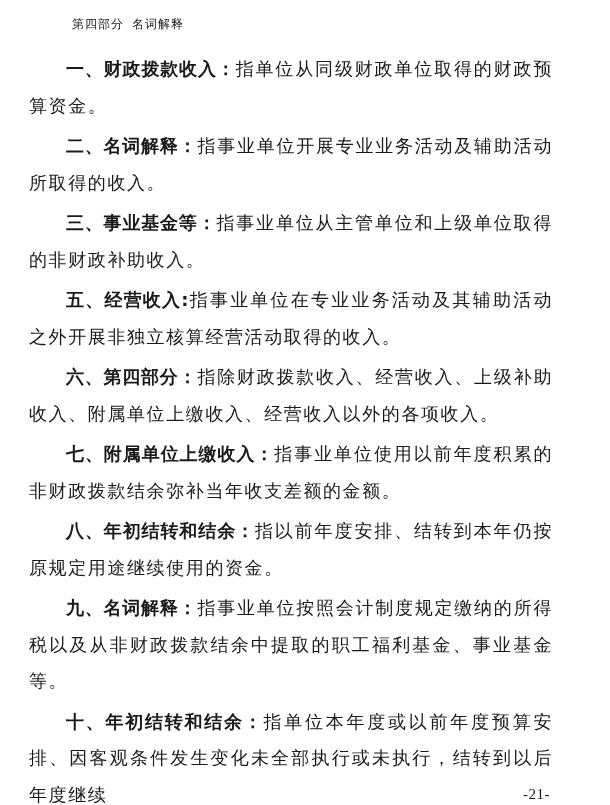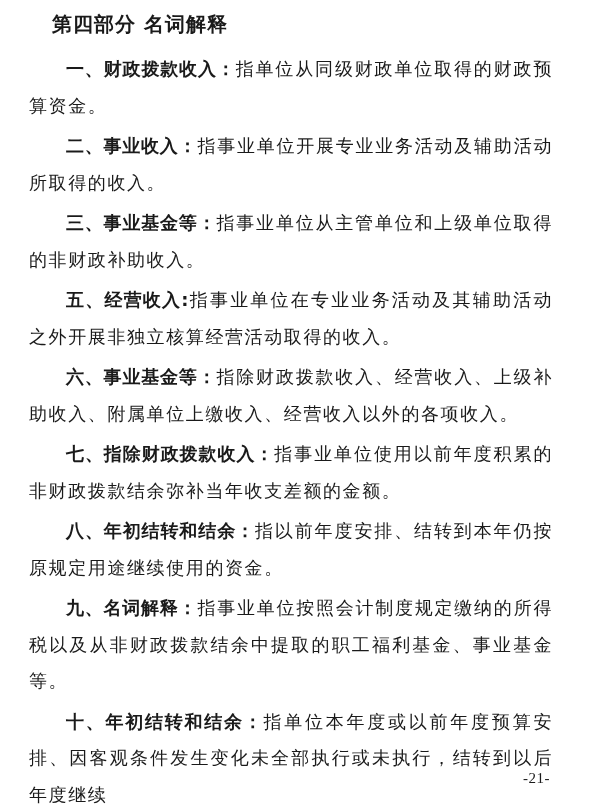--- a/index.html
+++ b/index.html
@@ -17,24 +17,24 @@
     }
     .page {
       position: absolute;
       left: 0;
       top: 0;
       width: 610px;
       height: 805px;
     }
     .title {
       position: absolute;
-      left: 52px;
+      left: 72px;
       top: 10px;
-      font-size: 20px;
-      font-weight: bold;
+      font-size: 12px;
+      font-weight: normal;
       letter-spacing: 1px;
       line-height: 28px;
       white-space: nowrap;
     }
     .title .gap { display: inline-block; width: 8px; }
     .entries {
       position: absolute;
       left: 25px;
       top: 47px;
       width: 532px;
@@ -52,40 +52,40 @@
       font-weight: bold;
       font-family: "DejaVu Sans", "Liberation Sans", sans-serif;
       letter-spacing: 0.6px;
     }
     .def {
       font-weight: normal;
     }
     .page-number {
       position: absolute;
       left: 523px;
-      top: 770px;
+      top: 786px;
       font-size: 15px;
       font-family: "Liberation Serif", serif;
       letter-spacing: 0.5px;
     }
   </style>
 </head>
 <body>
 
 <div class="page">
 
   <div class="title"><span>第四部分</span><span class="gap"></span><span>名词解释</span></div>
 
   <div class="entries">
     <p class="entry"><span class="term">一、财政拨款收入：</span><span class="def">指单位从同级财政单位取得的财政预算资金。</span></p>
-    <p class="entry"><span class="term">二、事业收入：</span><span class="def">指事业单位开展专业业务活动及辅助活动所取得的收入。</span></p>
+    <p class="entry"><span class="term">二、名词解释：</span><span class="def">指事业单位开展专业业务活动及辅助活动所取得的收入。</span></p>
     <p class="entry"><span class="term">三、事业基金等：</span><span class="def">指事业单位从主管单位和上级单位取得的非财政补助收入。</span></p>
     <p class="entry"><span class="term">五、经营收入:</span><span class="def">指事业单位在专业业务活动及其辅助活动之外开展非独立核算经营活动取得的收入。</span></p>
-    <p class="entry"><span class="term">六、事业基金等：</span><span class="def">指除财政拨款收入、经营收入、上级补助收入、附属单位上缴收入、经营收入以外的各项收入。</span></p>
-    <p class="entry"><span class="term">七、指除财政拨款收入：</span><span class="def">指事业单位使用以前年度积累的非财政拨款结余弥补当年收支差额的金额。</span></p>
+    <p class="entry"><span class="term">六、第四部分：</span><span class="def">指除财政拨款收入、经营收入、上级补助收入、附属单位上缴收入、经营收入以外的各项收入。</span></p>
+    <p class="entry"><span class="term">七、附属单位上缴收入：</span><span class="def">指事业单位使用以前年度积累的非财政拨款结余弥补当年收支差额的金额。</span></p>
     <p class="entry"><span class="term">八、年初结转和结余：</span><span class="def">指以前年度安排、结转到本年仍按原规定用途继续使用的资金。</span></p>
     <p class="entry"><span class="term">九、名词解释：</span><span class="def">指事业单位按照会计制度规定缴纳的所得税以及从非财政拨款结余中提取的职工福利基金、事业基金等。</span></p>
     <p class="entry"><span class="term">十、年初结转和结余：</span><span class="def">指单位本年度或以前年度预算安排、因客观条件发生变化未全部执行或未执行，结转到以后年度继续</span></p>
   </div>
 
   <div class="page-number">-21-</div>
 
 </div>
 
 </body></html>

